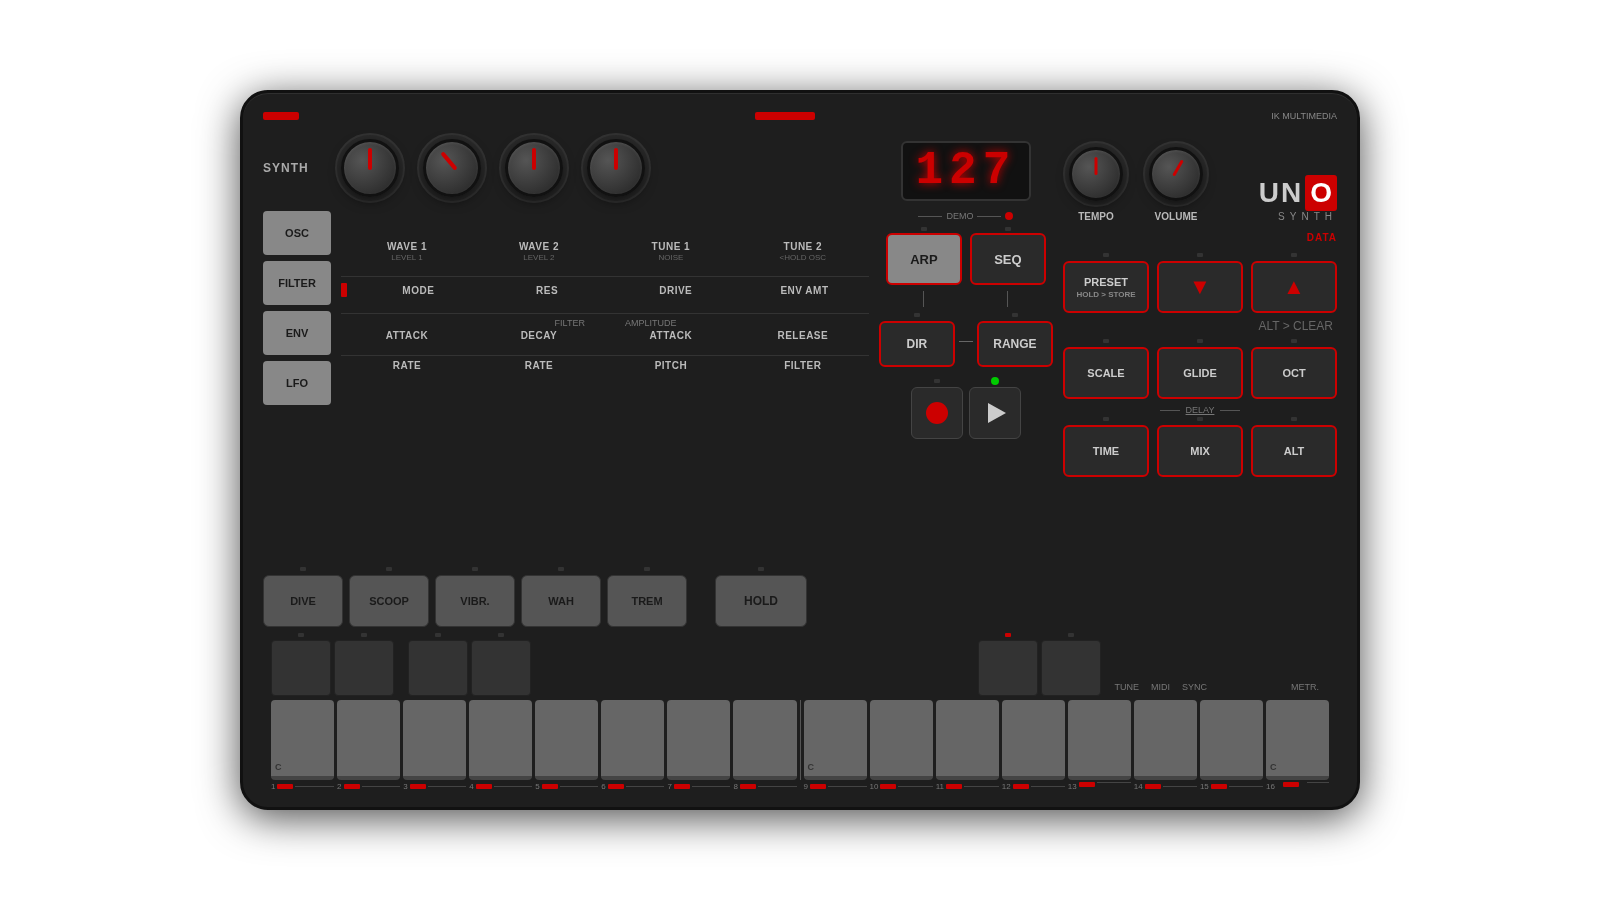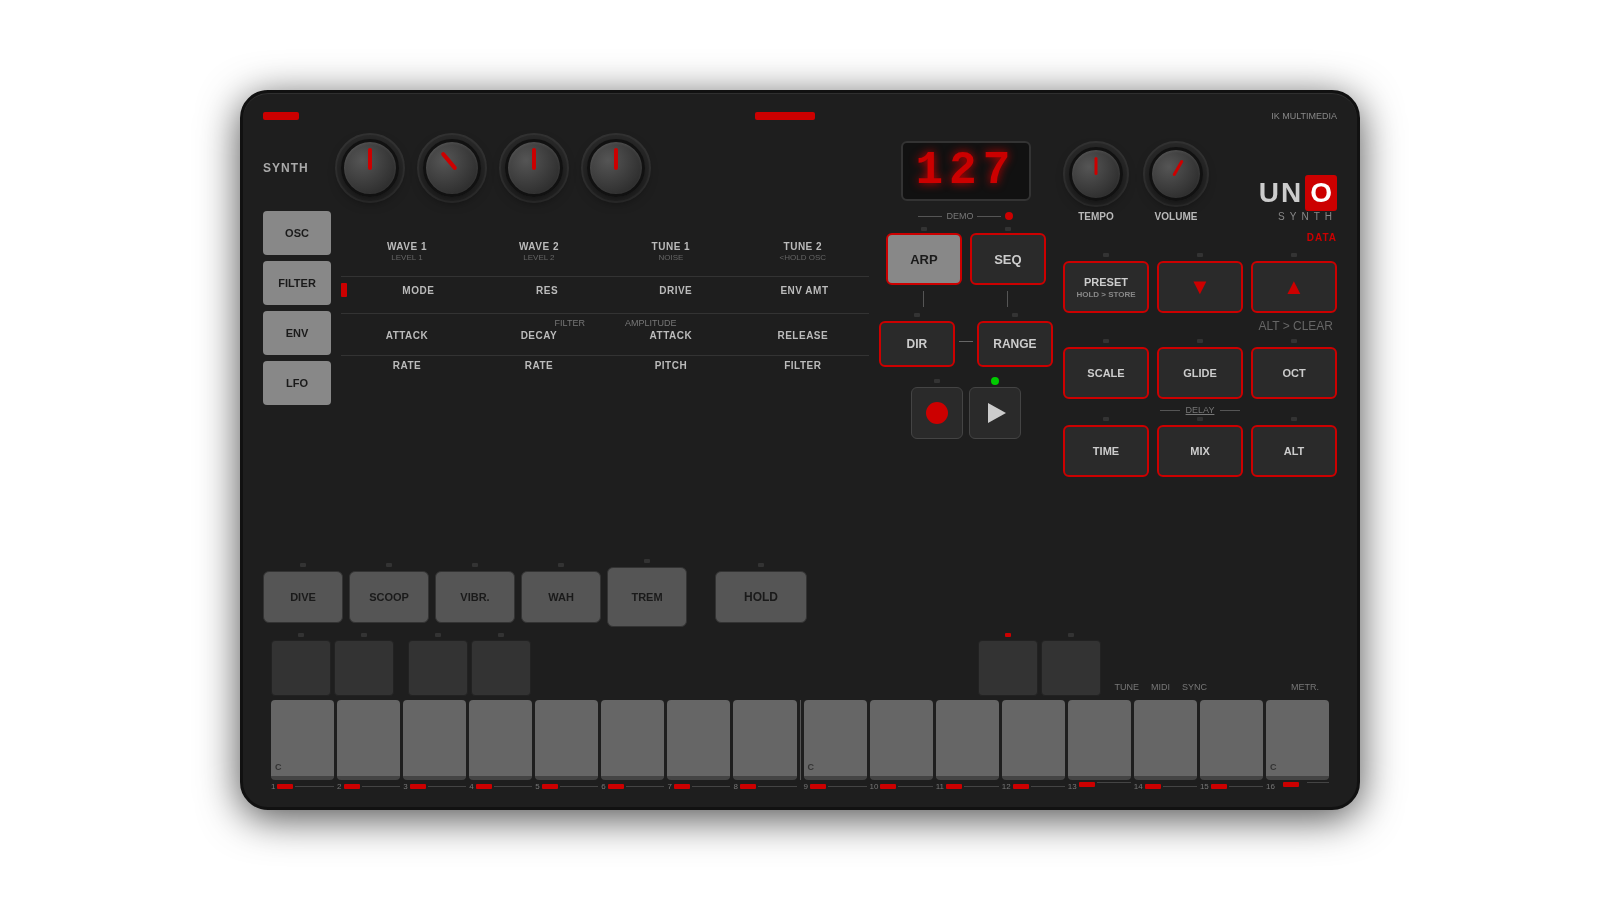--- a/index.html
+++ b/index.html
@@ -694,21 +694,21 @@
         <div style="display:flex;flex-direction:column;align-items:center;gap:2px;">
           <div class="pad-indicator"></div>
           <button style="width:80px;height:52px;background:#555;border-radius:6px;border:1px solid #333;color:#1a1a1a;font-size:11px;font-weight:bold;cursor:pointer;">VIBR.</button>
         </div>
         <div style="display:flex;flex-direction:column;align-items:center;gap:2px;">
           <div class="pad-indicator"></div>
           <button style="width:80px;height:52px;background:#555;border-radius:6px;border:1px solid #333;color:#1a1a1a;font-size:11px;font-weight:bold;cursor:pointer;">WAH</button>
         </div>
         <div style="display:flex;flex-direction:column;align-items:center;gap:2px;">
           <div class="pad-indicator"></div>
-          <button style="width:80px;height:60px;background:#555;border-radius:6px;border:1px solid #333;color:#1a1a1a;font-size:11px;font-weight:bold;cursor:pointer;">TREM</button>
+          <button style="width:80px;height:52px;background:#555;border-radius:6px;border:1px solid #333;color:#1a1a1a;font-size:11px;font-weight:bold;cursor:pointer;">TREM</button>
         </div>
 
         <div style="width:16px;"></div>
         <div style="display:flex;flex-direction:column;align-items:flex-start;gap:2px;">
           <div class="pad-indicator"></div>
           <button style="width:92px;height:52px;background:#555;border-radius:6px;border:1px solid #333;color:#1a1a1a;font-size:12px;font-weight:bold;cursor:pointer;">HOLD</button>
         </div>
       </div>
     </div>
 

